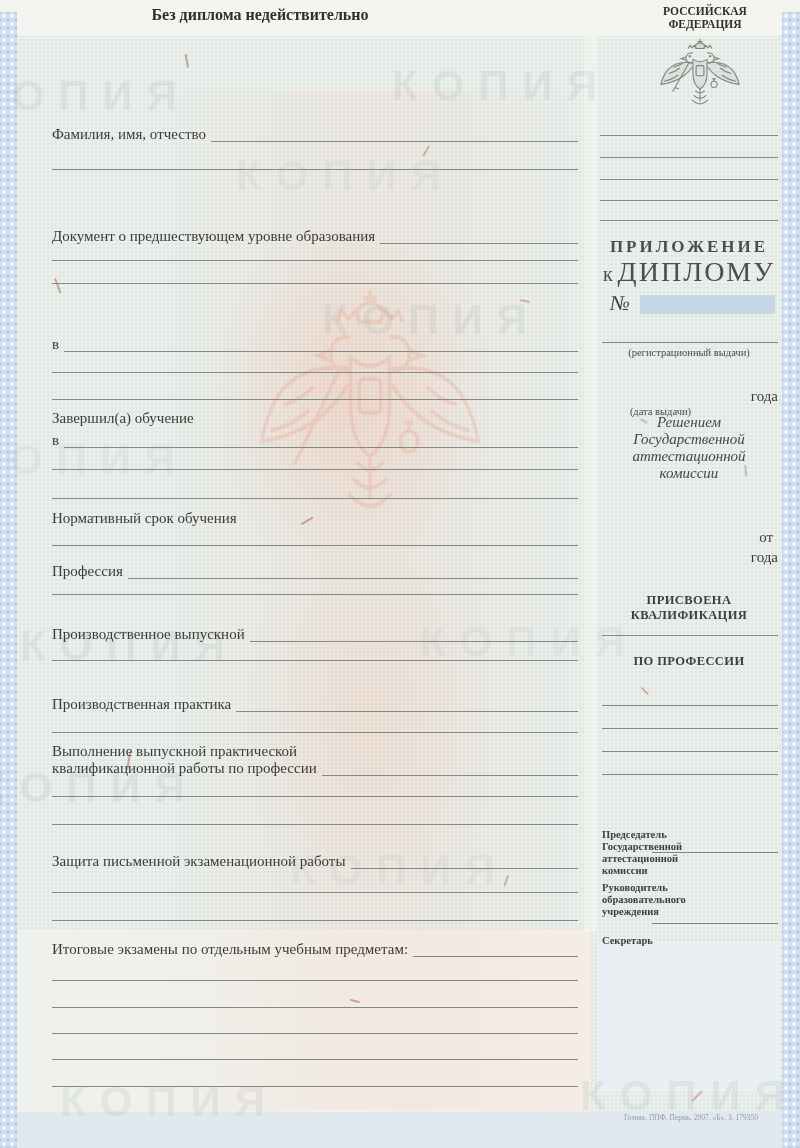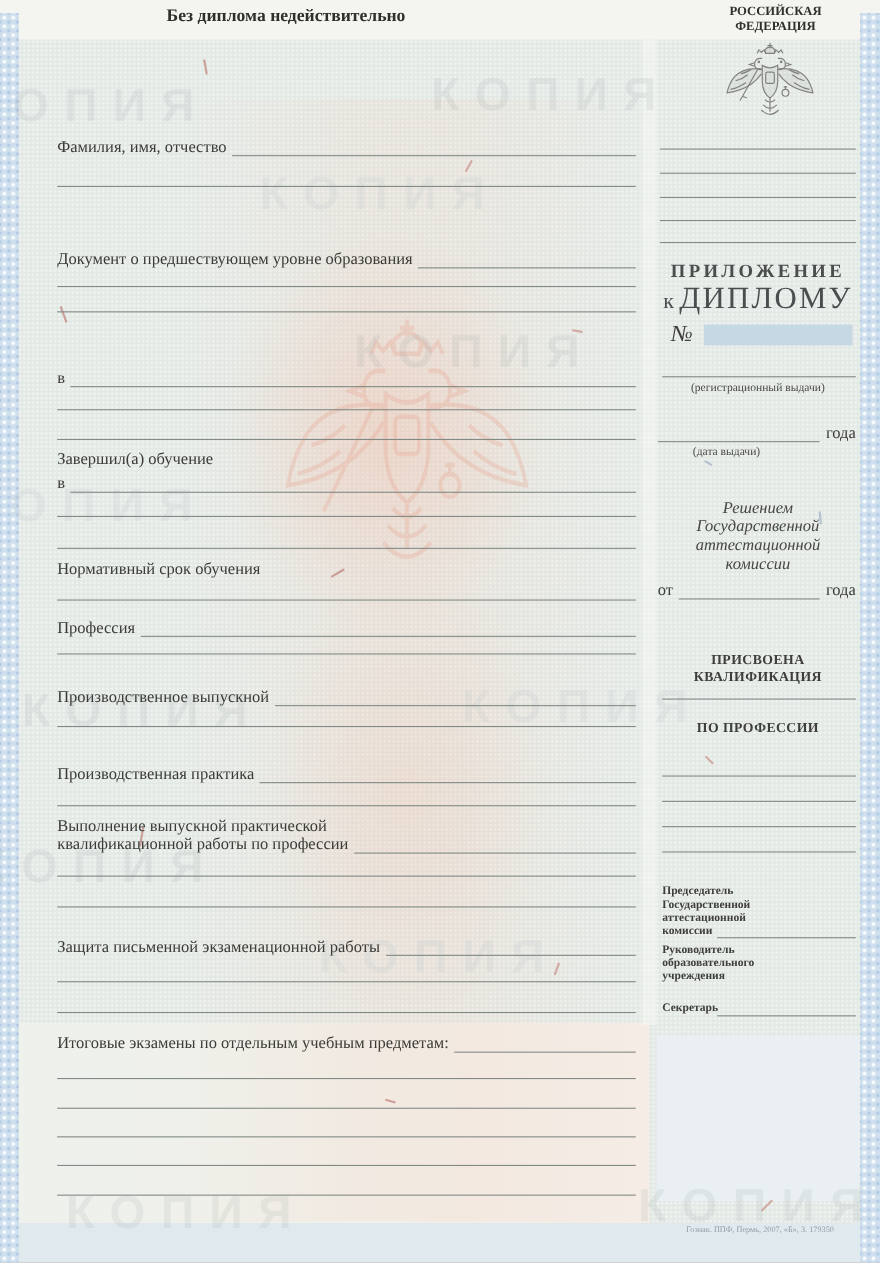--- a/index.html
+++ b/index.html
@@ -27,36 +27,36 @@
       radial-gradient(ellipse 190px 300px at 50% 62%, rgba(243,185,160,.20), rgba(243,185,160,0) 70%),
       linear-gradient(90deg, rgba(244,195,175,0) 8%, rgba(244,200,180,.16) 42%, rgba(244,200,180,.16) 60%, rgba(244,195,175,0) 92%);}
   
   .hdr-note{left:0;top:6px;width:520px;text-align:center;font-weight:bold;font-size:16px;color:#2f2f2b;}
   .country{left:638px;top:5px;width:134px;text-align:center;font-weight:bold;font-size:11.5px;line-height:13px;color:#2f2f2b;}
   
   .row{position:absolute;left:52px;right:222px;height:18px;display:flex;align-items:flex-end;font-size:15px;line-height:18px;}
   .row .lbl{white-space:nowrap;padding-right:5px;}
   .row .ln{flex:1;border-bottom:1px solid #828a86;margin-bottom:1px;}
   .hr{position:absolute;left:52px;width:526px;border-bottom:1px solid #828a86;height:0;}
-  .rrow{left:598px;right:22px;}
+  .rrow{left:586px;right:22px;flex-direction:column;}
   .hr.r5{left:600px;width:178px;}
   .hr.rm{left:602px;width:176px;}
   .hr.sg{left:652px;width:126px;border-bottom-color:#7f8884;}
   
   .title1{left:598px;top:237px;width:182px;text-align:center;font-size:17px;letter-spacing:3px;color:#4b4e4c;font-weight:600;}
   .title2{left:598px;top:256px;width:182px;text-align:center;color:#4b4e4f;}
   .title2 .small{font-size:20px;letter-spacing:1px;}
   .title2 .big{font-size:28px;letter-spacing:2px;}
   .numrow{position:absolute;left:610px;right:25px;top:290px;height:24px;display:flex;align-items:flex-end;}
   .numsign{font-size:21px;font-style:italic;line-height:22px;color:#3f3f3c;}
   .numbox{flex:1;height:19px;margin-left:10px;background:#c5d8e4;}
   .cap{position:absolute;text-align:center;font-size:10.5px;color:#4a4a46;}
-  .ital{left:598px;top:454px;width:182px;text-align:center;font-style:italic;font-size:15px;line-height:17px;color:#46464а;color:#464642;}
+  .ital{left:598px;top:414px;width:182px;text-align:center;font-style:italic;font-size:15px;line-height:17px;color:#46464а;color:#464642;}
   .bighead{position:absolute;left:596px;width:186px;text-align:center;font-weight:bold;font-size:12.5px;letter-spacing:.4px;color:#3e3e3a;}
-  .signer{position:absolute;left:602px;width:180px;font-weight:bold;font-size:10.5px;line-height:12px;color:#3e3e3a;}
+  .signer{position:absolute;left:602px;width:180px;font-weight:bold;font-size:10.5px;line-height:12px;color:#3e3e3a;margin-top:24px;}
   .fineprint{left:606px;top:1113px;width:170px;text-align:center;font-size:7.5px;color:#909ca6;font-family:"Liberation Serif",serif;}
   
   .wm{position:absolute;font-family:"Liberation Sans","DejaVu Sans",sans-serif;font-weight:bold;
       font-size:42px;letter-spacing:14px;color:rgba(138,152,158,.13);white-space:nowrap;pointer-events:none;}
   .wm.lt{color:rgba(190,202,206,.22);}
   .fib{position:absolute;height:1.5px;border-radius:2px;opacity:.55;}
   .ghost{opacity:.32;}
 </style>
 </head>
 <body>

